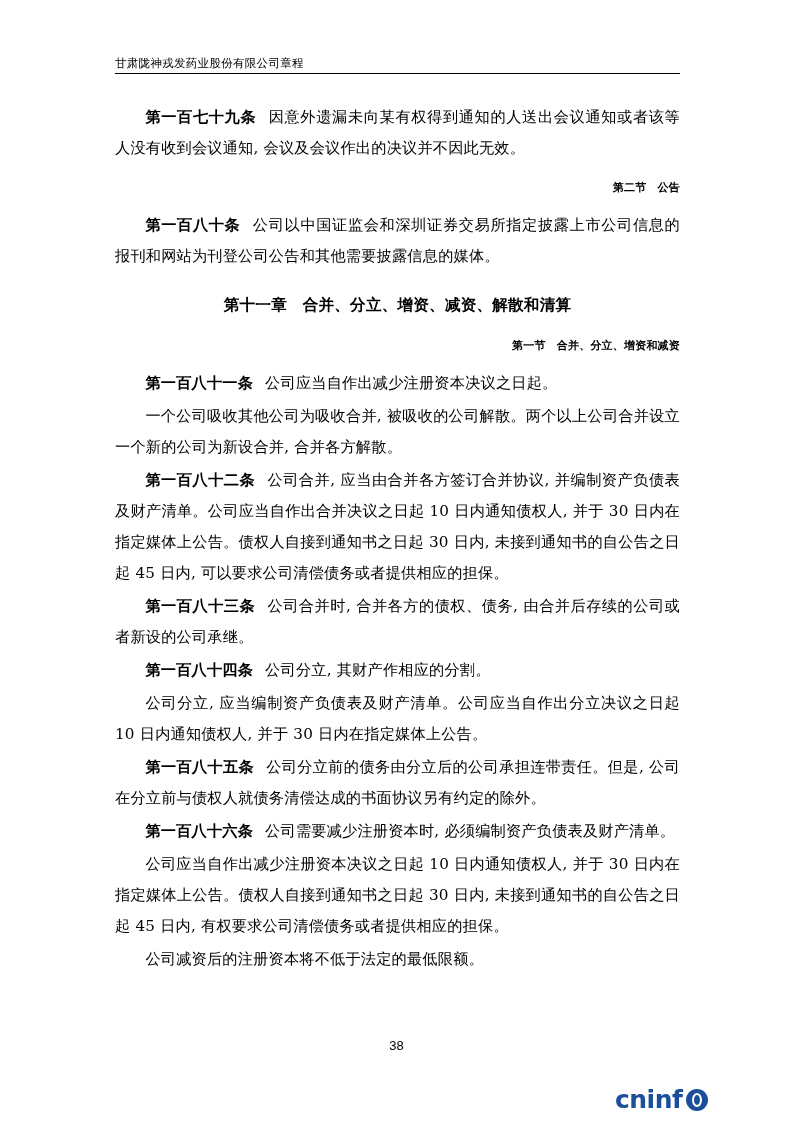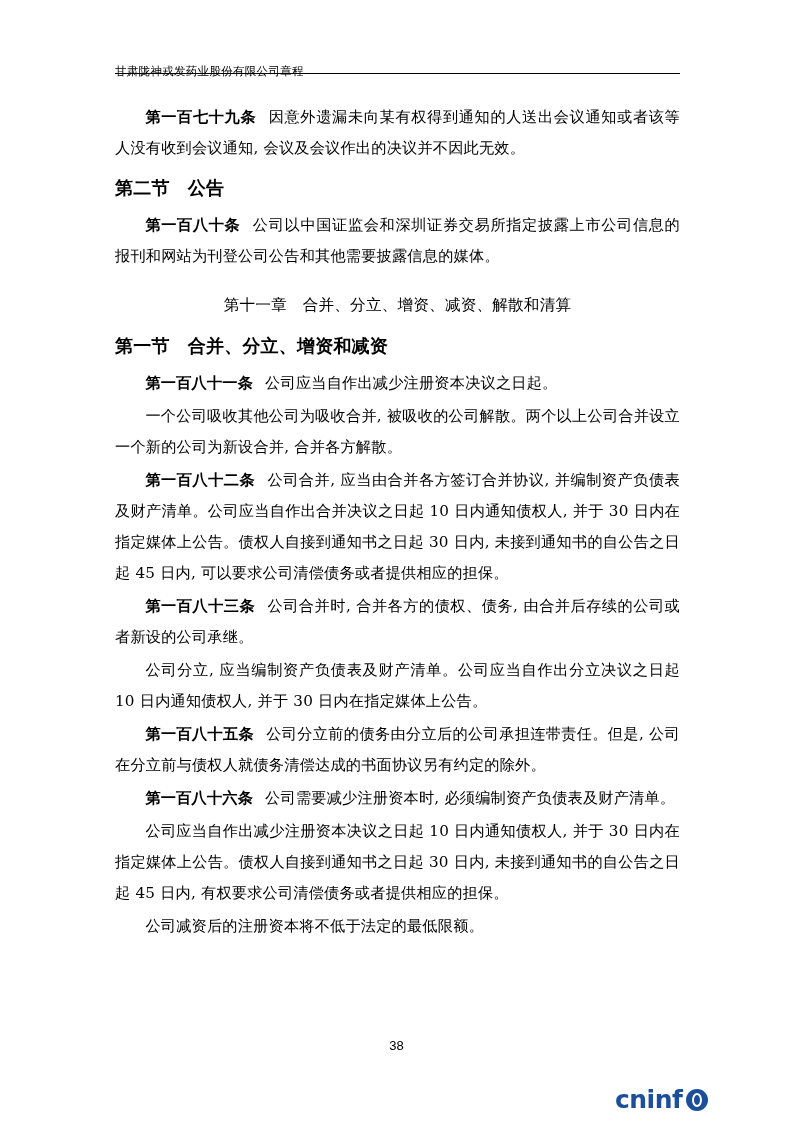--- a/index.html
+++ b/index.html
@@ -18,21 +18,21 @@
   .page {
     position: absolute;
     left: 0;
     top: 0;
     width: 793px;
     height: 1122px;
   }
   .header {
     position: absolute;
     left: 115px;
-    top: 62px;
+    top: 54px;
     width: 565px;
     font-size: 11.5px;
     line-height: 18px;
     letter-spacing: 0.3px;
     color: #000;
   }
   .header-rule {
     position: absolute;
     left: 115px;
     top: 73px;
@@ -52,31 +52,31 @@
     font-size: 15.2px;
     line-height: 31px;
     text-align: justify;
     text-justify: inter-ideograph;
     letter-spacing: 0.2px;
   }
   p.indent {
     text-indent: 2em;
   }
   .chapter {
-    font-weight: normal;
+    font-weight: bold;
     font-size: 15.6px;
     line-height: 34px;
     text-align: center;
     margin: 16px 0 8px 0;
   }
   .section {
     font-weight: bold;
-    font-size: 18px;
+    font-size: 11px;
     line-height: 32px;
-    text-align: left;
+    text-align: right;
     margin: 8px 0 6px 0;
   }
   .art-label {
     font-weight: bold;
   }
   .gap {
     display: inline-block;
     width: 12px;
   }
   .pagenum {
@@ -166,20 +166,21 @@
     <p class="section">第一节　合并、分立、增资和减资</p>
 
     <p class="indent"><span class="art-label">第一百八十一条</span><span class="gap"></span><span>公司应当自作出减少注册资本决议之日起。</span></p>
 
     <p class="indent">一个公司吸收其他公司为吸收合并, 被吸收的公司解散。两个以上公司合并设立一个新的公司为新设合并, 合并各方解散。</p>
 
     <p class="indent"><span class="art-label">第一百八十二条</span><span class="gap"></span><span>公司合并, 应当由合并各方签订合并协议, 并编制资产负债表及财产清单。公司应当自作出合并决议之日起 10 日内通知债权人, 并于 30 日内在指定媒体上公告。债权人自接到通知书之日起 30 日内, 未接到通知书的自公告之日起 45 日内, 可以要求公司清偿债务或者提供相应的担保。</span></p>
 
     <p class="indent"><span class="art-label">第一百八十三条</span><span class="gap"></span><span>公司合并时, 合并各方的债权、债务, 由合并后存续的公司或者新设的公司承继。</span></p>
 
+    <p class="indent"><span class="art-label">第一百八十四条</span><span class="gap"></span><span>公司分立, 其财产作相应的分割。</span></p>
 
     <p class="indent">公司分立, 应当编制资产负债表及财产清单。公司应当自作出分立决议之日起 10 日内通知债权人, 并于 30 日内在指定媒体上公告。</p>
 
     <p class="indent"><span class="art-label">第一百八十五条</span><span class="gap"></span><span>公司分立前的债务由分立后的公司承担连带责任。但是, 公司在分立前与债权人就债务清偿达成的书面协议另有约定的除外。</span></p>
 
     <p class="indent"><span class="art-label">第一百八十六条</span><span class="gap"></span><span>公司需要减少注册资本时, 必须编制资产负债表及财产清单。</span></p>
 
     <p class="indent">公司应当自作出减少注册资本决议之日起 10 日内通知债权人, 并于 30 日内在指定媒体上公告。债权人自接到通知书之日起 30 日内, 未接到通知书的自公告之日起 45 日内, 有权要求公司清偿债务或者提供相应的担保。</p>
 
     <p class="indent">公司减资后的注册资本将不低于法定的最低限额。</p>

